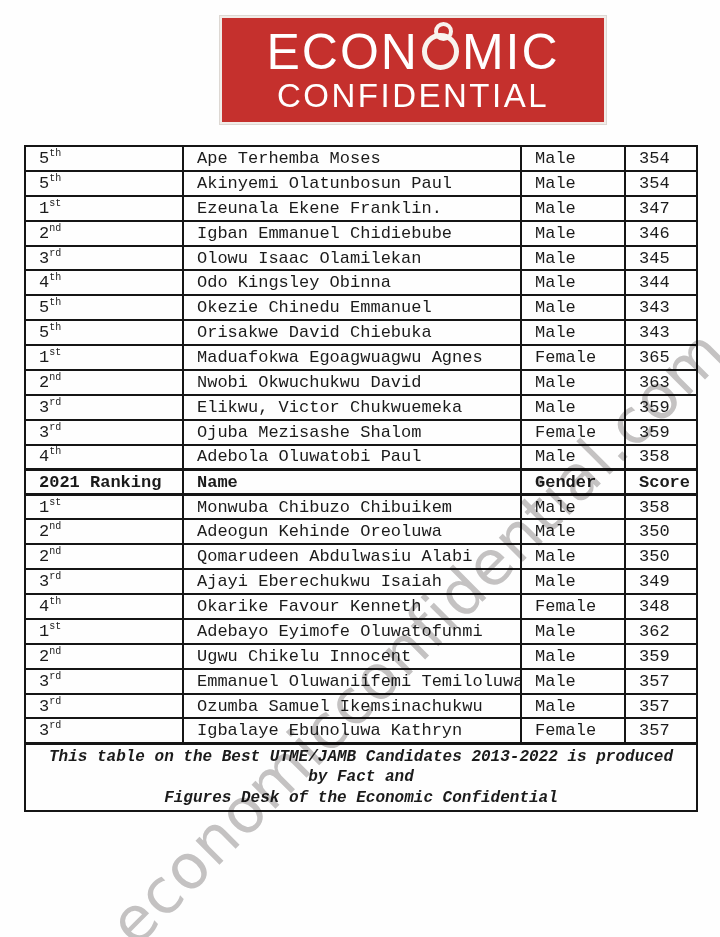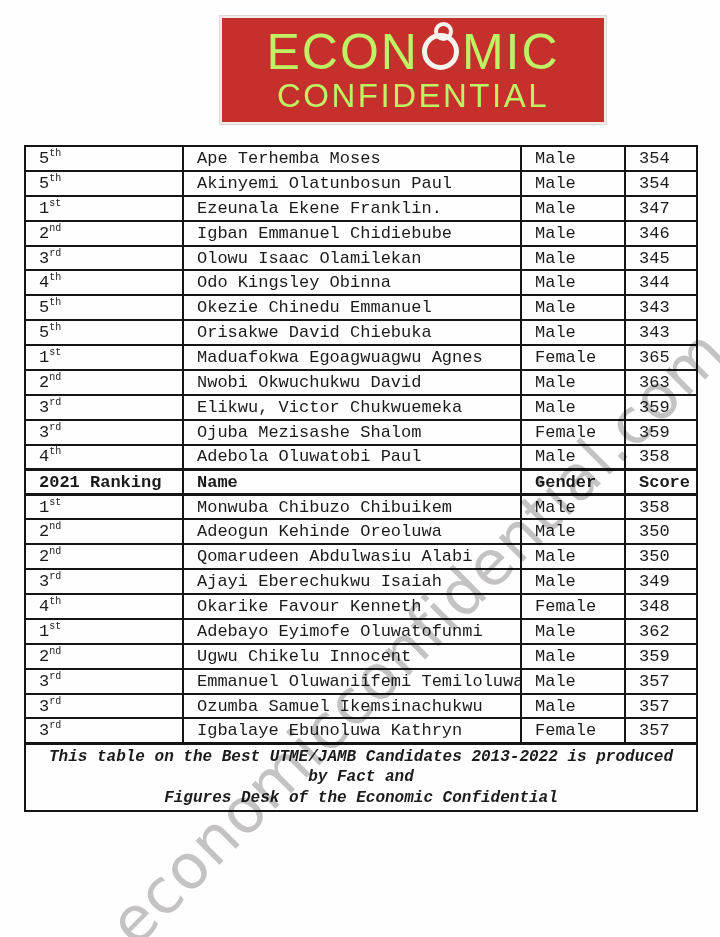--- a/index.html
+++ b/index.html
@@ -9,21 +9,21 @@
     background:#fefefe; overflow:hidden;
     font-family:"Liberation Sans", sans-serif; color:#1b1b1b;
   }
 
   
   .logo-box {
     position:absolute; left:220px; top:16px; width:386px; height:108px;
     background:#c5302d; border:2px solid #f1ece8;
     box-shadow:0 0 0 1px #ddd8d3;
     display:flex; flex-direction:column; align-items:center; justify-content:center;
-    color:#bef264; user-select:none;
+    color:#ffffff; user-select:none;
   }
   .logo-line1 {
     font-size:50px; line-height:48px; letter-spacing:2px; font-weight:400;
     display:flex; align-items:center;
   }
   .logo-o {
     position:relative; display:inline-block; width:37px; height:37px;
     border:5px solid #f8f3ee; border-radius:50%; margin:0 3px;
   }
   .logo-o .o-loop {

